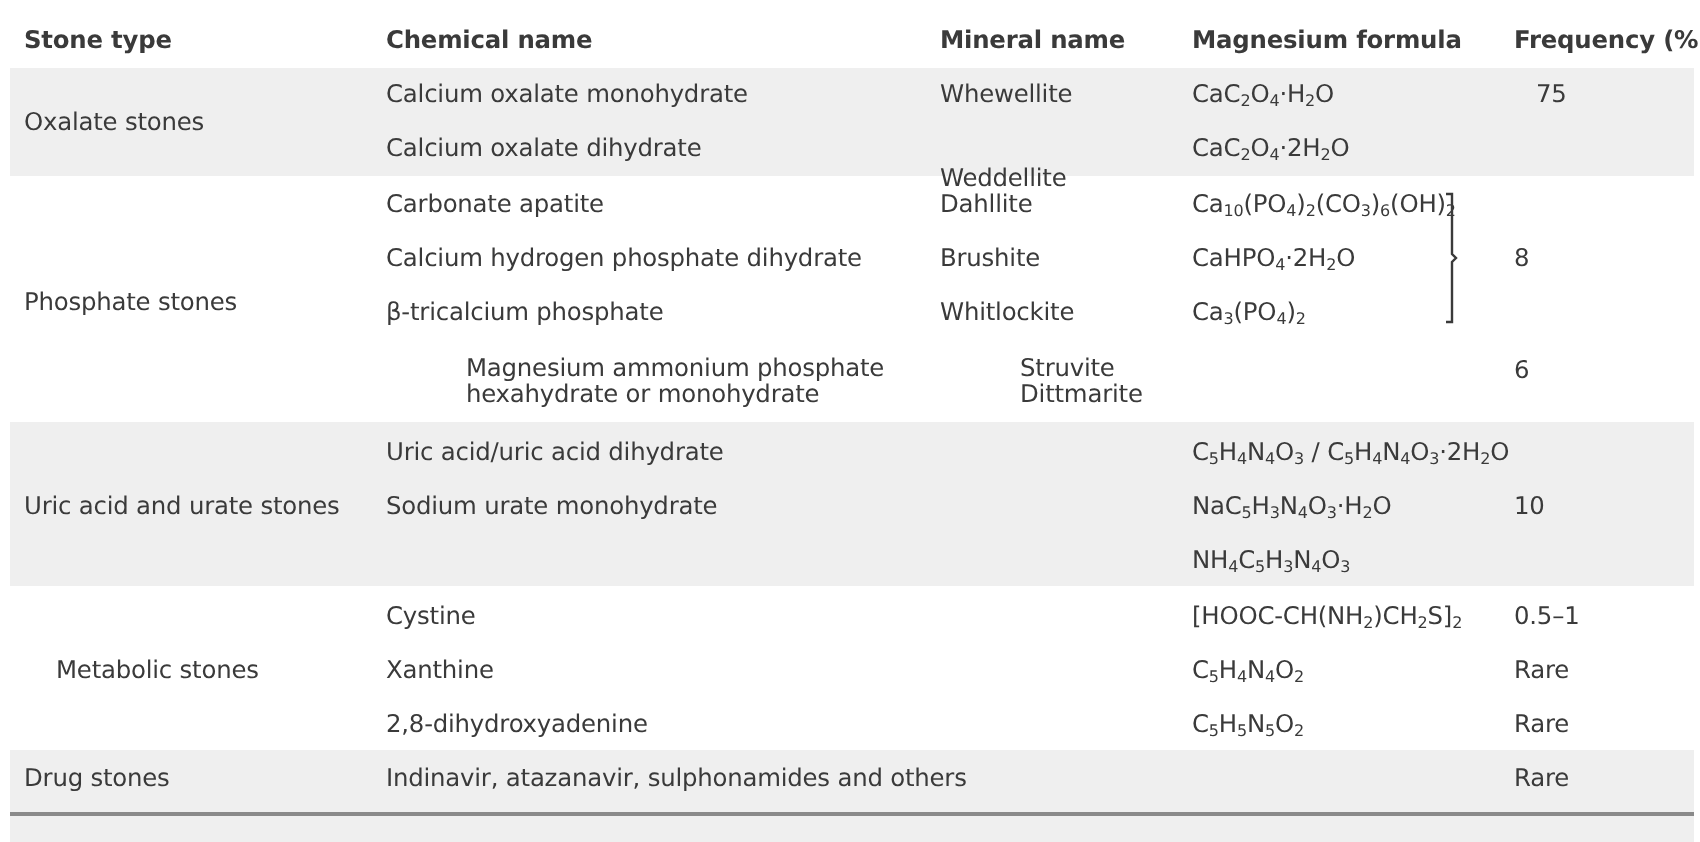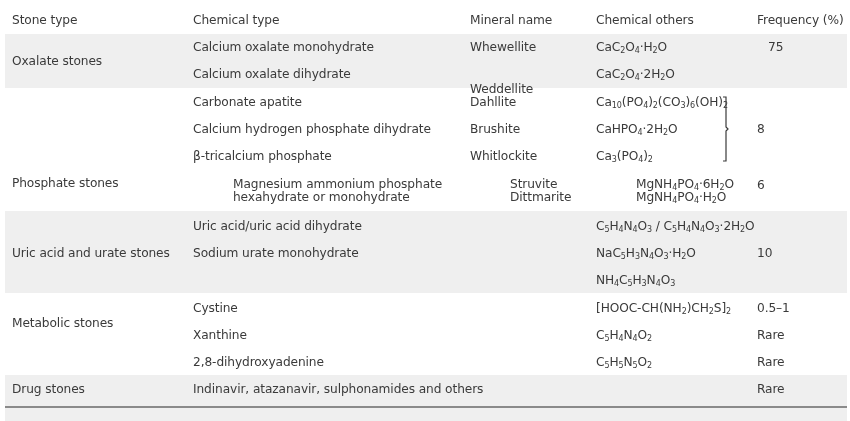--- a/index.html
+++ b/index.html
@@ -34,21 +34,21 @@
     .group {
       position: relative;
       width: 842px;
     }
     .group.shaded { background: #efefef; }
     .c-type { left: 7px; }
     .c-chem { left: 188px; }
     .c-min  { left: 465px; }
     .c-form { left: 591px; }
     .c-freq { left: 752px; }
-    .hdr span { top: 7px; }
+    .hdr span { top: 7px; font-weight: bold; }
     sub {
       font-size: 8px;
       vertical-align: -2px;
       line-height: 0;
     }
     .two-line { line-height: 13px; margin-left: 40px; }
     .rule {
       position: absolute;
       left: 5px;
       width: 842px;
@@ -64,79 +64,78 @@
       height: 66px;
     }
   </style>
 </head>
 <body>
 
 <div class="table">
 
   <div class="hdr">
     <span class="c-type">Stone type</span>
-    <span class="c-chem">Chemical type</span>
+    <span class="c-chem">Chemical name</span>
     <span class="c-min">Mineral name</span>
-    <span class="c-form">Chemical others</span>
+    <span class="c-form">Magnesium formula</span>
     <span class="c-freq">Frequency (%)</span>
   </div>
 
   <div class="group shaded" style="height:54px;">
     <span class="cell c-type" style="top:20px;">Oxalate stones</span>
     <span class="cell c-chem" style="top:6px;">Calcium oxalate monohydrate</span>
     <span class="cell c-min" style="top:6px;">Whewellite</span>
     <span class="cell c-form" style="top:6px;">CaC<sub>2</sub>O<sub>4</sub>·H<sub>2</sub>O</span>
     <span class="cell c-freq" style="top:6px;margin-left:11px;">75</span>
 
     <span class="cell c-chem" style="top:33px;">Calcium oxalate dihydrate</span>
     <span class="cell c-min" style="top:48px;">Weddellite</span>
     <span class="cell c-form" style="top:33px;">CaC<sub>2</sub>O<sub>4</sub>·2H<sub>2</sub>O</span>
   </div>
 
   <div class="group" style="height:123px;">
-    <span class="cell c-type" style="top:56px;margin-top:32px;">Phosphate stones</span>
+    <span class="cell c-type" style="top:56px;">Phosphate stones</span>
 
     <span class="cell c-chem" style="top:7px;">Carbonate apatite</span>
     <span class="cell c-min" style="top:7px;">Dahllite</span>
     <span class="cell c-form" style="top:7px;">Ca<sub>10</sub>(PO<sub>4</sub>)<sub>2</sub>(CO<sub>3</sub>)<sub>6</sub>(OH)<sub>2</sub></span>
 
     <span class="cell c-chem" style="top:34px;">Calcium hydrogen phosphate dihydrate</span>
     <span class="cell c-min" style="top:34px;">Brushite</span>
     <span class="cell c-form" style="top:34px;">CaHPO<sub>4</sub>·2H<sub>2</sub>O</span>
     <span class="cell c-freq" style="top:34px;">8</span>
 
     <span class="cell c-chem" style="top:61px;">β-tricalcium phosphate</span>
     <span class="cell c-min" style="top:61px;">Whitlockite</span>
     <span class="cell c-form" style="top:61px;">Ca<sub>3</sub>(PO<sub>4</sub>)<sub>2</sub></span>
 
     <svg class="brace" viewBox="0 0 8 66" preserveAspectRatio="none">
       <path d="M1 1 L4 1 L4 31 L6 33 L4 35 L4 65 L1 65" fill="none" stroke="#3a3a3a" stroke-width="1.2"></path>
     </svg>
 
     <span class="cell c-chem two-line" style="top:90px;"><span>Magnesium ammonium phosphate</span><br><span>hexahydrate or monohydrate</span></span>
     <span class="cell c-min two-line" style="top:90px;"><span>Struvite</span><br><span>Dittmarite</span></span>
-    <span class="cell c-form two-line" style="top:90px;">MgNH<sub>4</sub>PO<sub>4</sub>·6H<sub>2</sub>O<br>MgNH<sub>4</sub>PO<sub>4</sub>·H<sub>2</sub>O</span>
     <span class="cell c-freq" style="top:90px;">6</span>
   </div>
 
   <div class="group shaded" style="height:82px;">
     <span class="cell c-type" style="top:35px;">Uric acid and urate stones</span>
 
     <span class="cell c-chem" style="top:8px;">Uric acid/uric acid dihydrate</span>
     <span class="cell c-form" style="top:8px;">C<sub>5</sub>H<sub>4</sub>N<sub>4</sub>O<sub>3</sub> / C<sub>5</sub>H<sub>4</sub>N<sub>4</sub>O<sub>3</sub>·2H<sub>2</sub>O</span>
 
     <span class="cell c-chem" style="top:35px;">Sodium urate monohydrate</span>
     <span class="cell c-form" style="top:35px;">NaC<sub>5</sub>H<sub>3</sub>N<sub>4</sub>O<sub>3</sub>·H<sub>2</sub>O</span>
     <span class="cell c-freq" style="top:35px;">10</span>
 
     <span class="cell c-form" style="top:62px;">NH<sub>4</sub>C<sub>5</sub>H<sub>3</sub>N<sub>4</sub>O<sub>3</sub></span>
   </div>
 
   <div class="group" style="height:82px;">
-    <span class="cell c-type" style="top:23px;">Metabolic stones</span>
+    <span class="cell c-type" style="top:35px;margin-left:16px;">Metabolic stones</span>
 
     <span class="cell c-chem" style="top:8px;">Cystine</span>
     <span class="cell c-form" style="top:8px;">[HOOC-CH(NH<sub>2</sub>)CH<sub>2</sub>S]<sub>2</sub></span>
     <span class="cell c-freq" style="top:8px;">0.5–1</span>
 
     <span class="cell c-chem" style="top:35px;">Xanthine</span>
     <span class="cell c-form" style="top:35px;">C<sub>5</sub>H<sub>4</sub>N<sub>4</sub>O<sub>2</sub></span>
     <span class="cell c-freq" style="top:35px;">Rare</span>
 
     <span class="cell c-chem" style="top:62px;">2,8-dihydroxyadenine</span>

